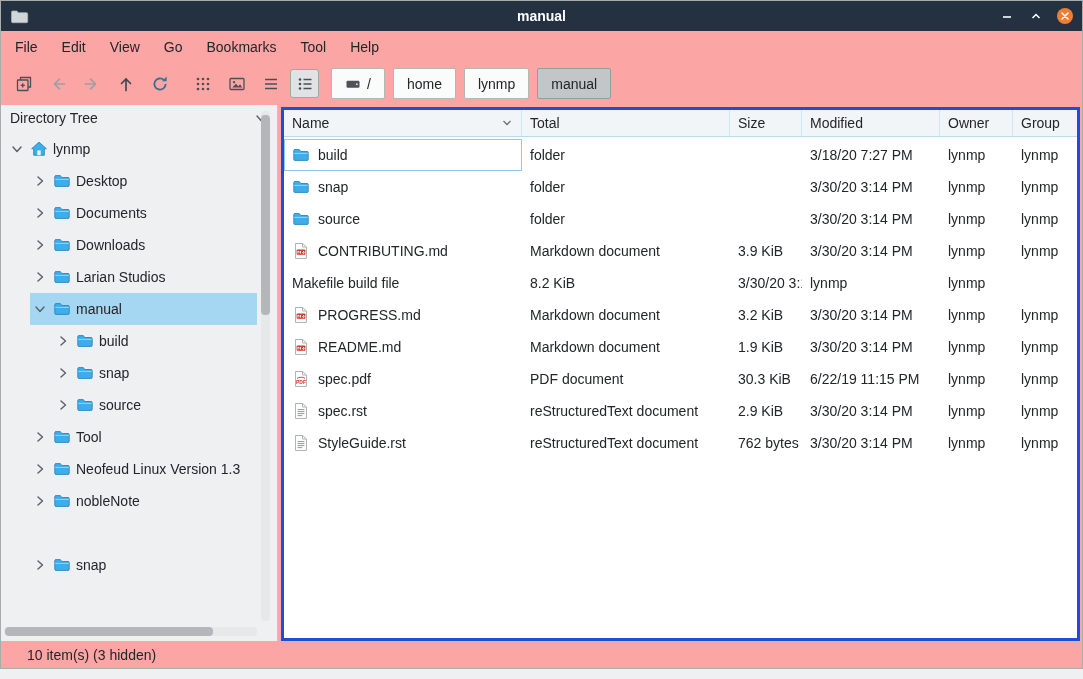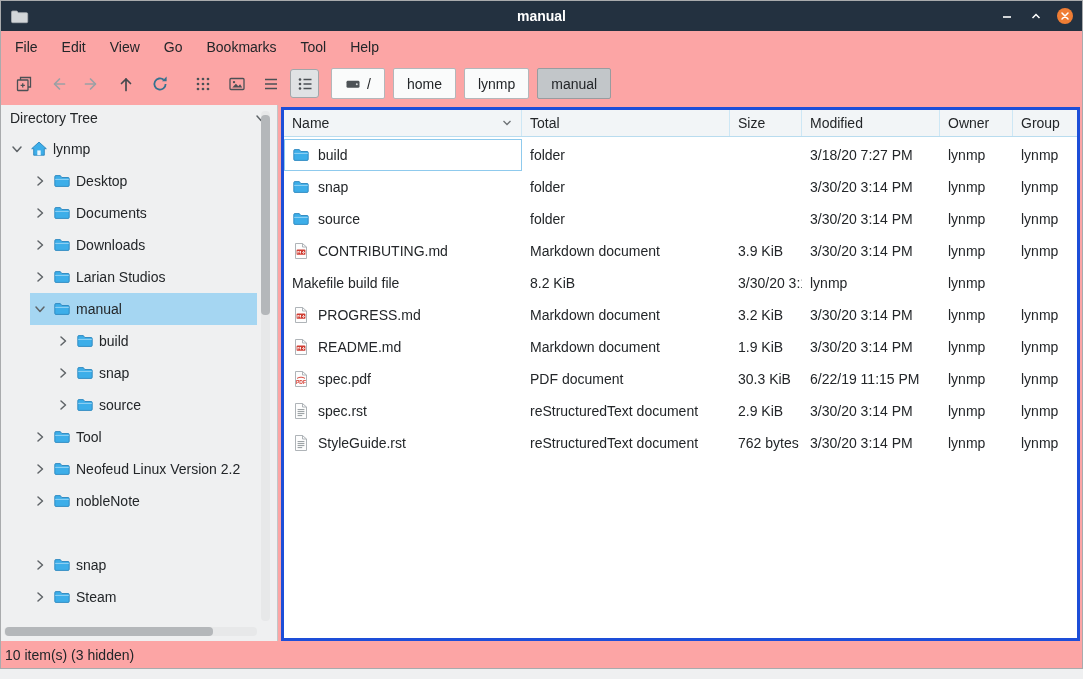--- a/index.html
+++ b/index.html
@@ -99,21 +99,21 @@
     display: grid; grid-template-columns: 238px 208px 72px 138px 73px 1fr;
     align-items: stretch;
   }
   .td { display: flex; align-items: center; padding: 0 8px; white-space: nowrap; overflow: hidden; }
   .td.name { gap: 8px; }
   .trow.focused .td.name { box-shadow: inset 0 0 0 1px #8fcaed; }
   
   .statusbar {
     height: 27px; flex: 0 0 auto;
     display: flex; align-items: center; justify-content: space-between;
-    padding: 0 4px;
+    padding: 0 26px;
   }
   .free { border: 1px solid #5aacdd; border-radius: 3px; padding: 2px 10px; margin-right: 2px; }
 </style>
 </head>
 <body>
 
 <div class="window">
 
   <div class="titlebar">
     <span class="icon">
@@ -461,21 +461,21 @@
                 <svg width="14" height="14" viewBox="0 0 14 14" xmlns="http://www.w3.org/2000/svg">
                   <path d="M5 3l4.5 4L5 11" fill="none" stroke="#5f6468" stroke-width="1.5" stroke-linecap="round" stroke-linejoin="round"></path>
                 </svg>
               </span>
               <span class="icon">
                 <svg width="18" height="18" viewBox="0 0 18 18" xmlns="http://www.w3.org/2000/svg">
                   <path d="M1.8 4.6q0-1 1-1h4.5l1.5 1.9h6.4q1 0 1 1v6.9q0 1-1 1H2.8q-1 0-1-1z" fill="#3daee9" stroke="#2b86bd" stroke-width="0.9" stroke-linejoin="round"></path>
                   <path d="M2.2 7.4h13.6" stroke="#9ed7f5" stroke-width="0.9"></path>
                 </svg>
               </span>
-              <span class="tree-label">Neofeud Linux Version 2.2</span>
+              <span class="tree-label">Neofeud Linux Version 1.3</span>
             </span>
           </div>
           <div class="tree-row">
             <span class="indent" style="width:29px"></span>
             <span class="row-body">
               <span class="chev icon">
                 <svg width="14" height="14" viewBox="0 0 14 14" xmlns="http://www.w3.org/2000/svg">
                   <path d="M5 3l4.5 4L5 11" fill="none" stroke="#5f6468" stroke-width="1.5" stroke-linecap="round" stroke-linejoin="round"></path>
                 </svg>
               </span>
@@ -503,34 +503,20 @@
                 <svg width="18" height="18" viewBox="0 0 18 18" xmlns="http://www.w3.org/2000/svg">
                   <path d="M1.8 4.6q0-1 1-1h4.5l1.5 1.9h6.4q1 0 1 1v6.9q0 1-1 1H2.8q-1 0-1-1z" fill="#3daee9" stroke="#2b86bd" stroke-width="0.9" stroke-linejoin="round"></path>
                   <path d="M2.2 7.4h13.6" stroke="#9ed7f5" stroke-width="0.9"></path>
                 </svg>
               </span>
               <span class="tree-label">snap</span>
             </span>
           </div>
           <div class="tree-row">
             <span class="indent" style="width:29px"></span>
-            <span class="row-body">
-              <span class="chev icon">
-                <svg width="14" height="14" viewBox="0 0 14 14" xmlns="http://www.w3.org/2000/svg">
-                  <path d="M5 3l4.5 4L5 11" fill="none" stroke="#5f6468" stroke-width="1.5" stroke-linecap="round" stroke-linejoin="round"></path>
-                </svg>
-              </span>
-              <span class="icon">
-                <svg width="18" height="18" viewBox="0 0 18 18" xmlns="http://www.w3.org/2000/svg">
-                  <path d="M1.8 4.6q0-1 1-1h4.5l1.5 1.9h6.4q1 0 1 1v6.9q0 1-1 1H2.8q-1 0-1-1z" fill="#3daee9" stroke="#2b86bd" stroke-width="0.9" stroke-linejoin="round"></path>
-                  <path d="M2.2 7.4h13.6" stroke="#9ed7f5" stroke-width="0.9"></path>
-                </svg>
-              </span>
-              <span class="tree-label">Steam</span>
-            </span>
           </div>
         </div>
       <div class="vscroll">
         <div class="thumb"></div>
       </div>
       <div class="hscroll">
         <div class="thumb"></div>
       </div>
     </div>
 

